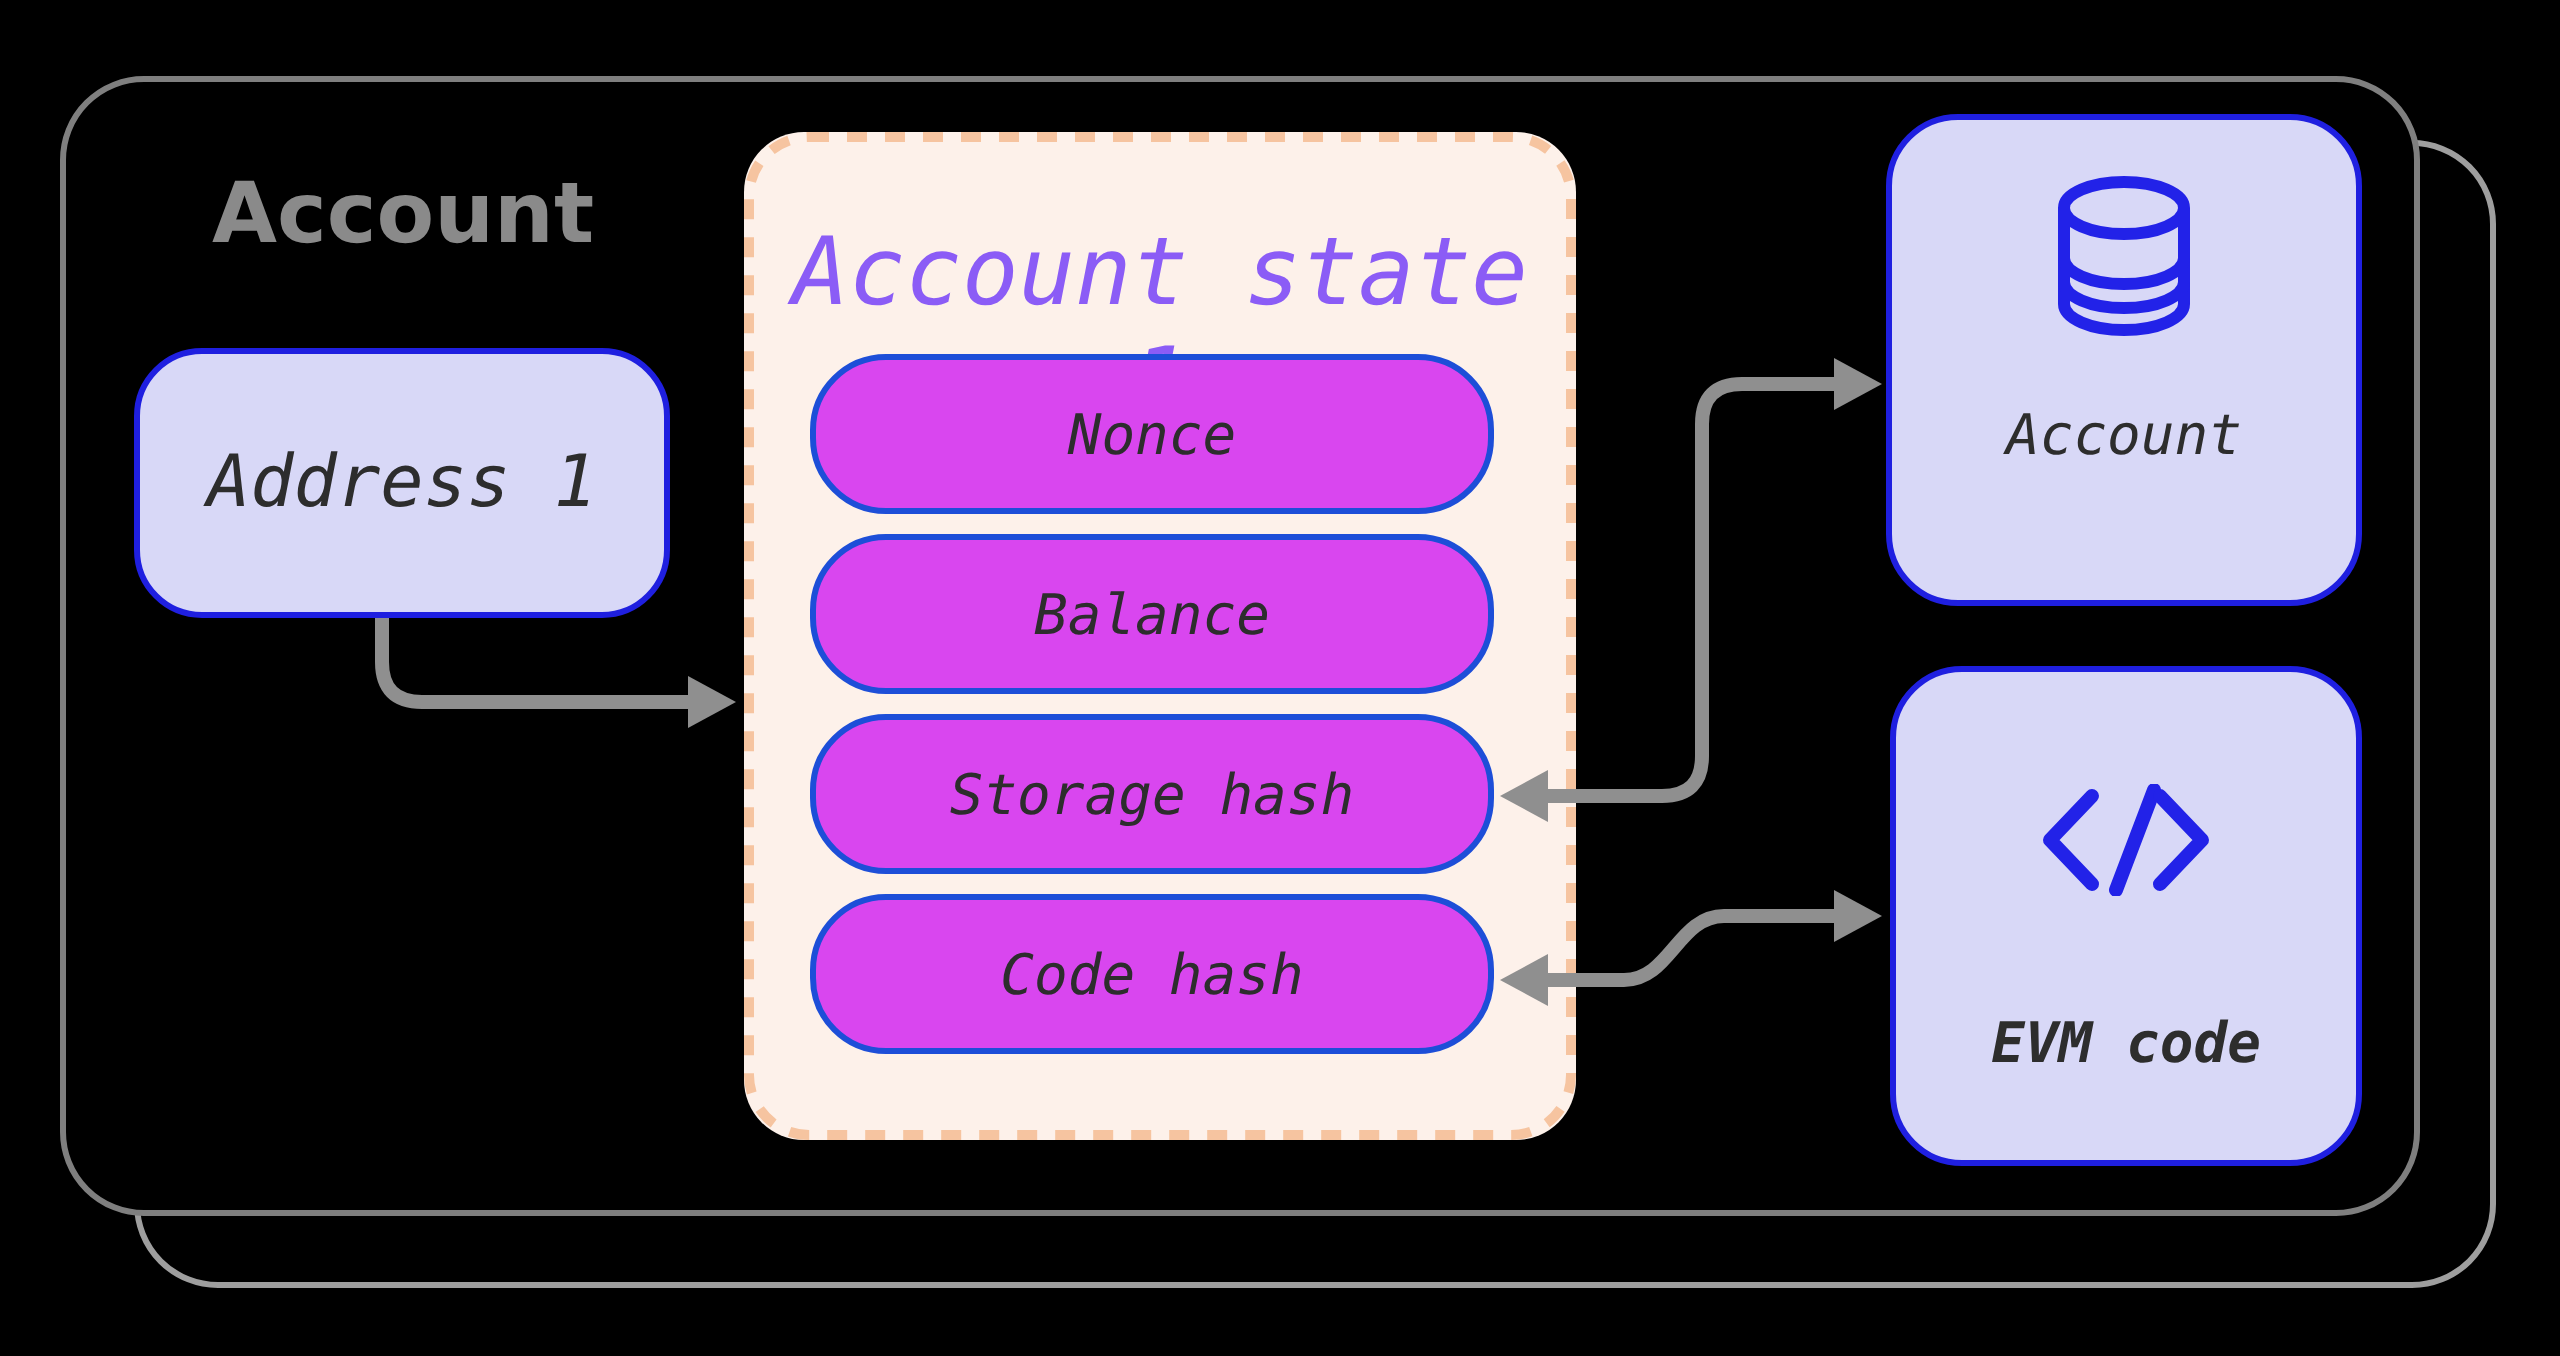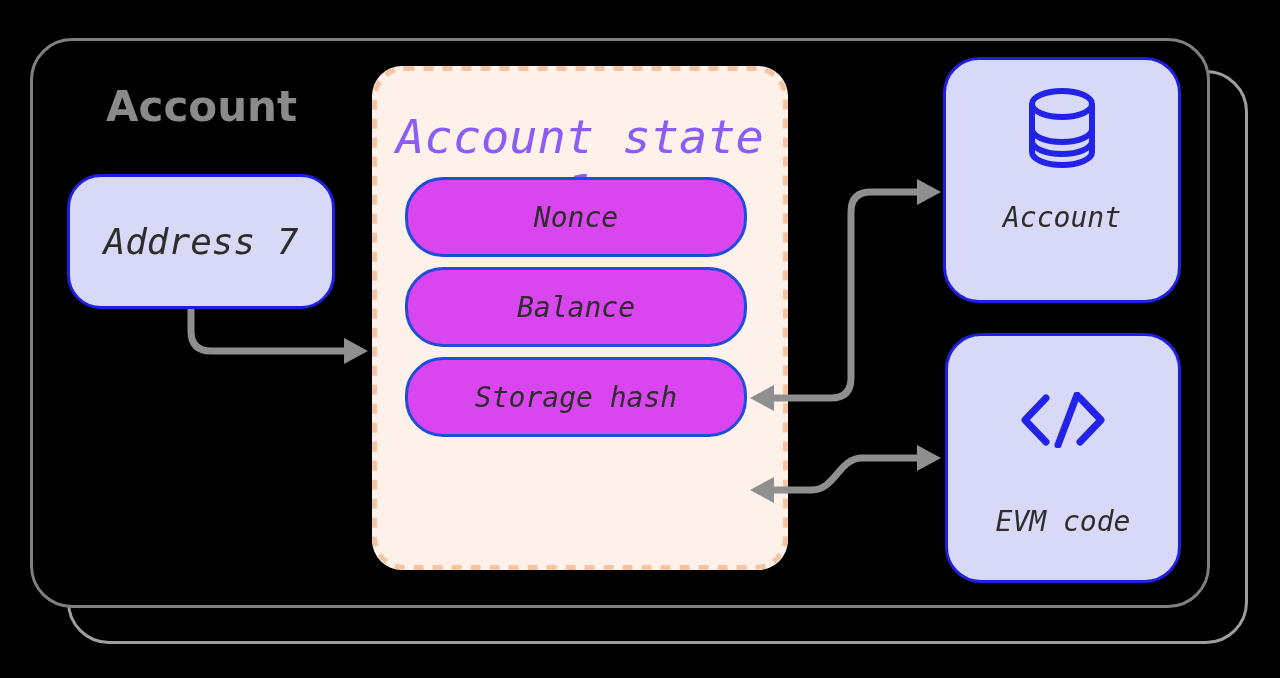--- a/index.html
+++ b/index.html
@@ -111,21 +111,21 @@
   .pill-2 { top: 201px; }
   .pill-3 { top: 291px; }
   .pill-4 { top: 381px; }
 
   .storage-box {
     left: 943px; top: 57px;
     width: 238px; height: 246px;
   }
   .evm-box {
     left: 945px; top: 333px;
-    width: 236px; height: 250px;
+    width: 236px; height: 250px; font-weight: bold;
   }
   .node .node-icon {
     position: absolute;
     left: 50%;
     transform: translateX(-50%);
   }
   .storage-box .node-icon { top: 28px; }
   .evm-box .node-icon { top: 56px; }
 
   .node-label {
@@ -153,36 +153,39 @@
 
 <div id="stage">
 
   <div class="shadow-outline"></div>
 
   <div class="main-outline"></div>
 
   <div class="diagram-title">Account</div>
 
   <div class="node address-box">
-    <span>Address 7</span>
+    <span>Address 1</span>
   </div>
 
   <div class="state-box">
     <svg class="dash-border" width="416" height="504" viewBox="0 0 416 504">
       <rect x="2.5" y="2.5" width="411" height="499" rx="30" fill="none" stroke="#f6c4a0" stroke-width="5" stroke-dasharray="10 9"></rect>
     </svg>
     <div class="state-title">Account state 1</div>
     <div class="field-pill pill-1">
       <span>Nonce</span>
     </div>
     <div class="field-pill pill-3">
       <span>Storage hash</span>
     </div>
     <div class="field-pill pill-2">
       <span>Balance</span>
+    </div>
+    <div class="field-pill pill-4">
+      <span>Code hash</span>
     </div>
   </div>
 
   <div class="node storage-box">
     <svg class="node-icon" width="80" height="84" viewBox="0 0 80 84">
       <g fill="none" stroke="#2222e8" stroke-width="6">
         <ellipse cx="40" cy="16" rx="30" ry="13"></ellipse>
         <path d="M 10 16 V 64"></path>
         <path d="M 70 16 V 64"></path>
         <path d="M 10 41 A 30 13 0 0 0 70 41"></path>

